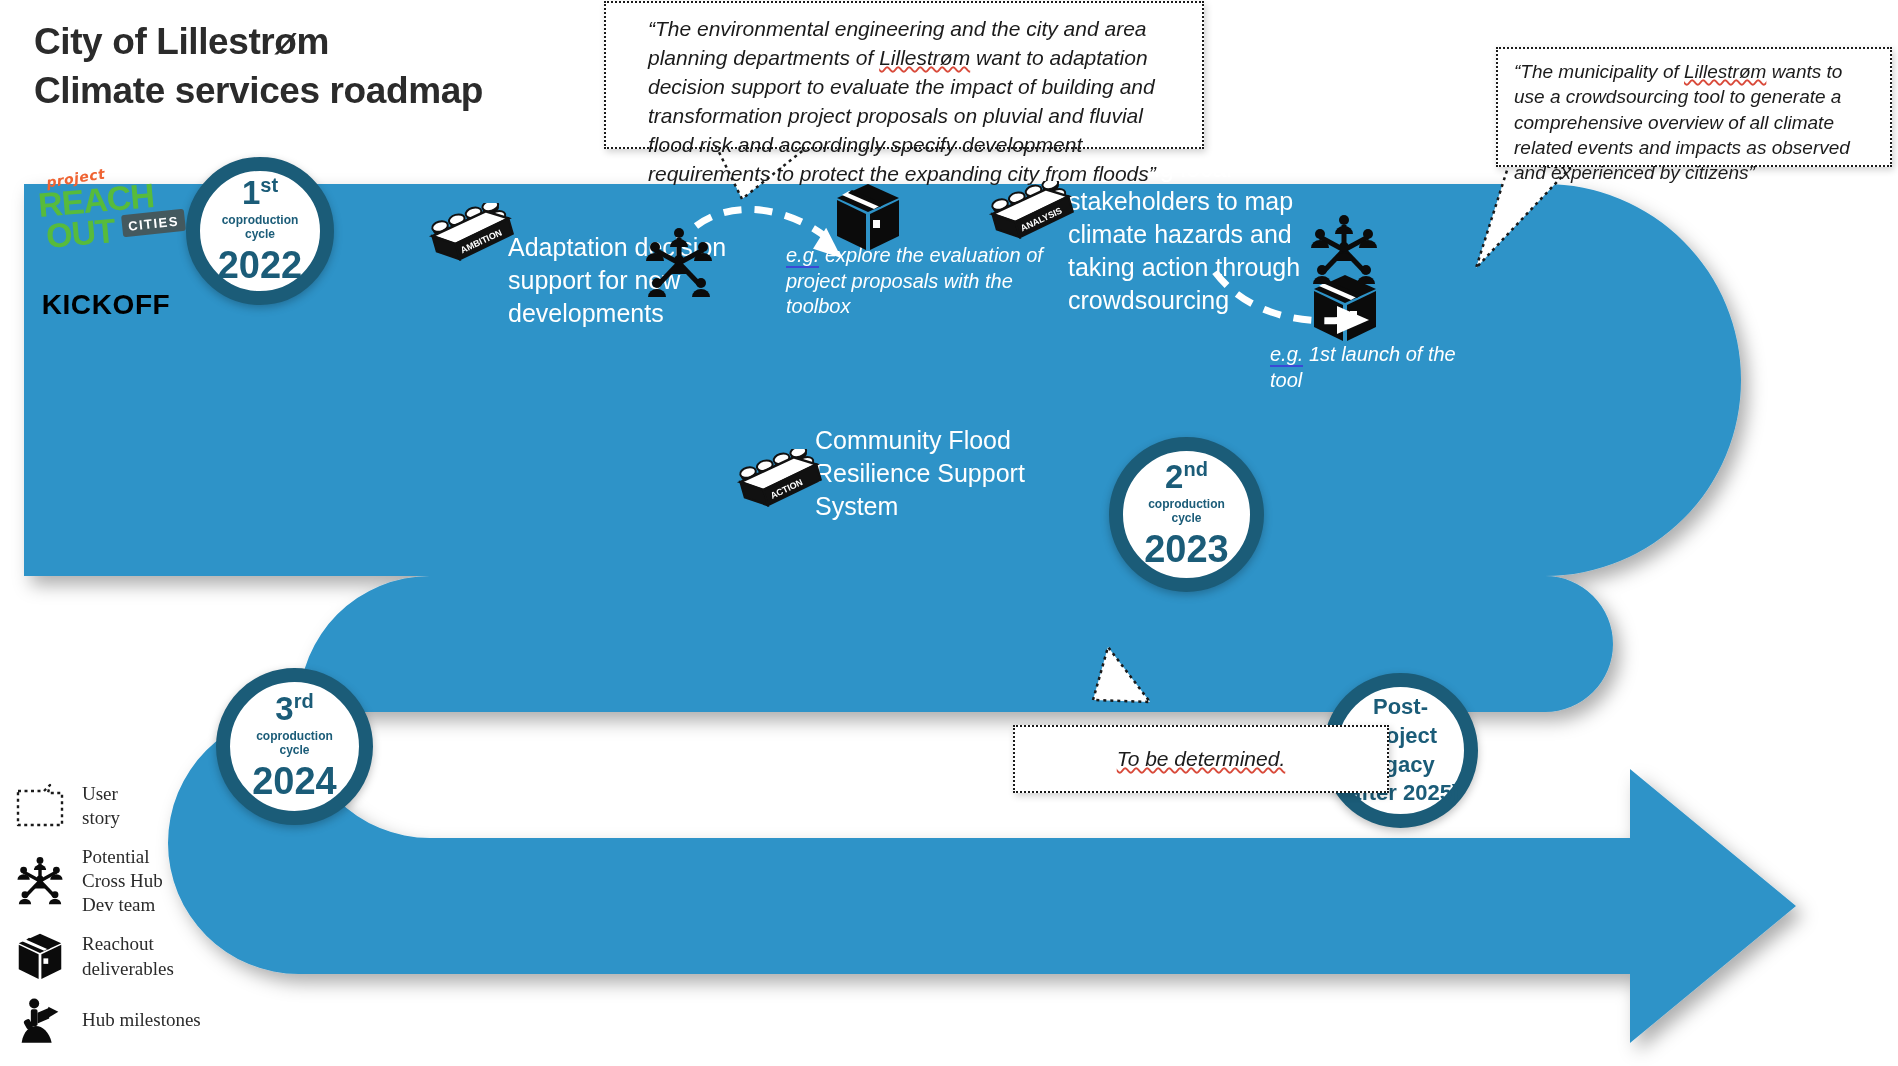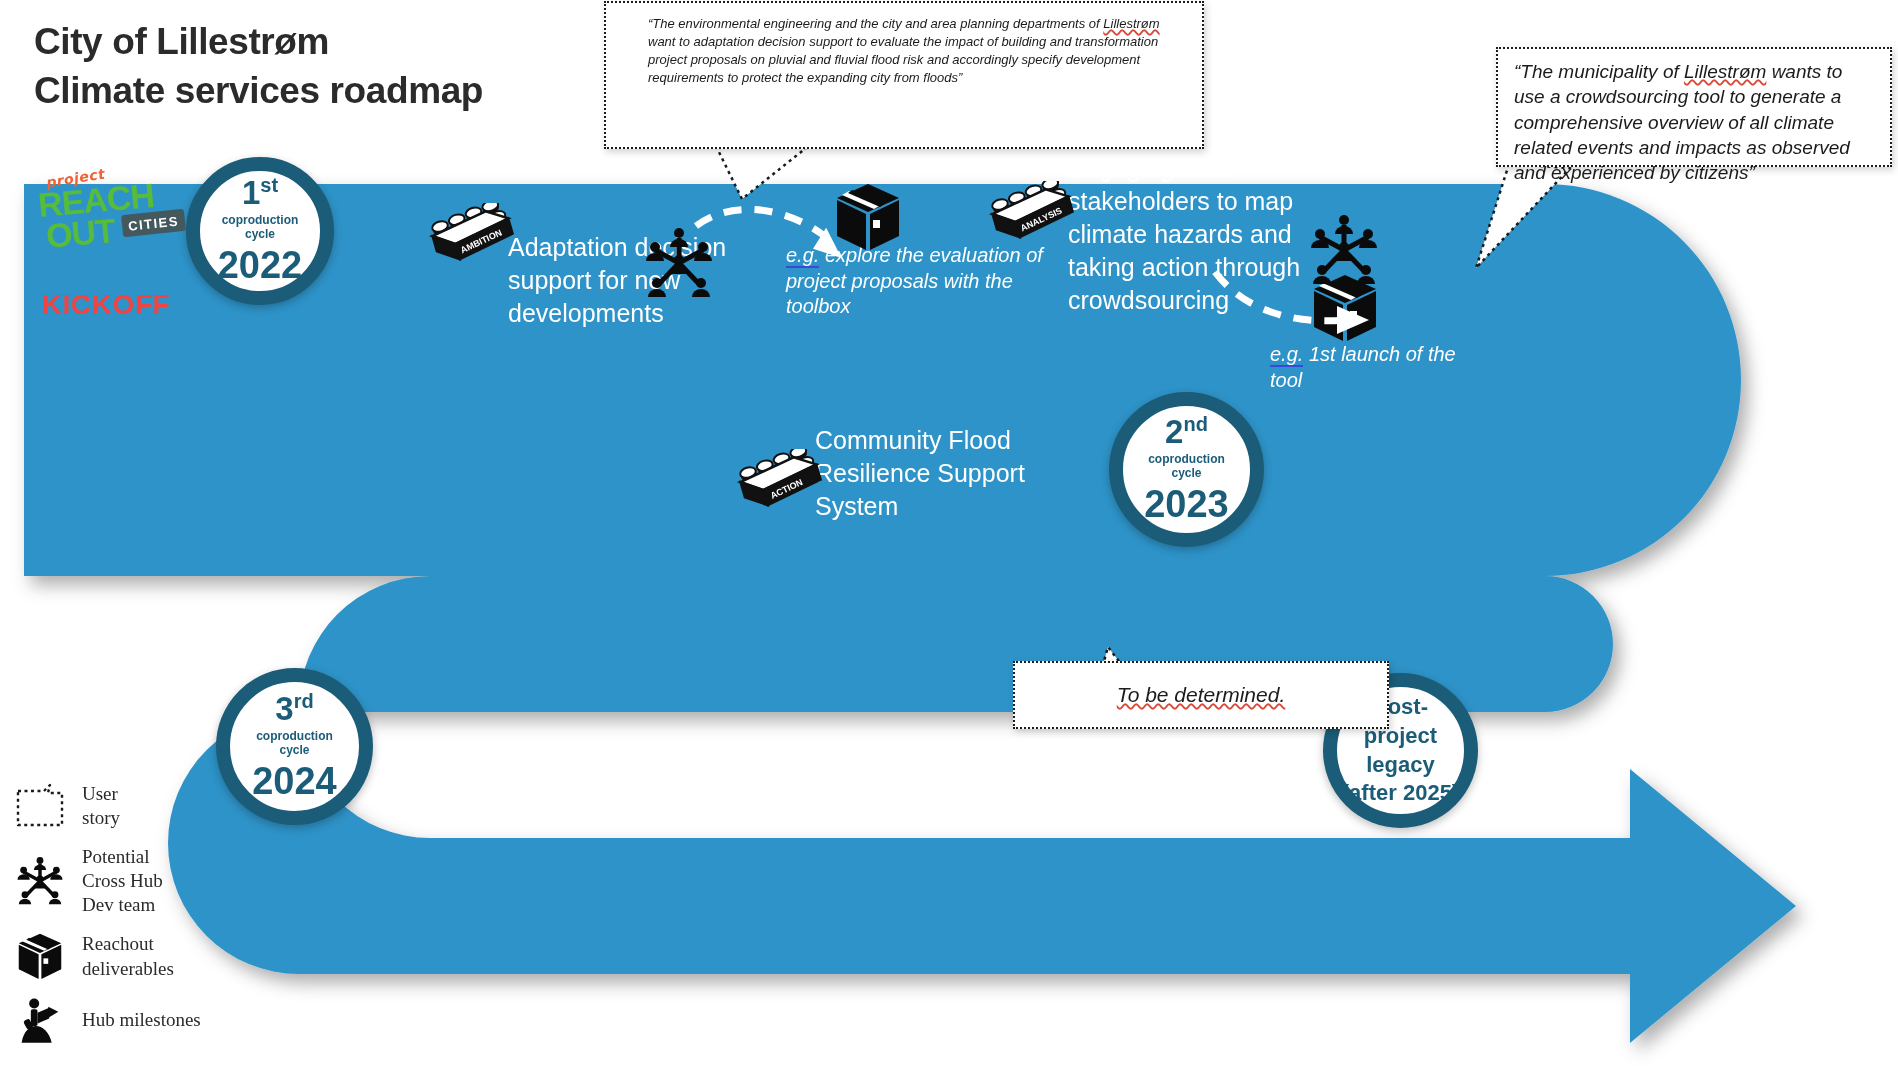--- a/index.html
+++ b/index.html
@@ -65,21 +65,21 @@
     font-size: 38px;
     line-height: 1.12;
     margin-top: 2px;
   }
   .circle.legacy .ll {
     font-size: 22px;
     line-height: 1.3;
   }
 
   #circle-1 { left: 186px; top: 157px;  width: 148px; height: 148px; border: 14px solid #1b5c78; }
-  #circle-2 { left: 1109px; top: 392px; width: 155px; height: 155px; border: 14px solid #1b5c78; text-align: center; }
+  #circle-2 { left: 1109px; top: 437px; width: 155px; height: 155px; border: 14px solid #1b5c78; text-align: center; }
   #circle-3 { left: 216px; top: 668px;  width: 157px; height: 157px; border: 14px solid #1b5c78; }
   #circle-4 { left: 1323px; top: 673px; width: 155px; height: 155px; border: 14px solid #1b5c78; }
 
   
   #logo-block {
     position: absolute;
     left: 36px; top: 168px;
     width: 140px; height: 120px;
     z-index: 26;
   }
@@ -116,21 +116,21 @@
     letter-spacing: 1.5px;
     padding: 4px 6px 3px 6px;
     border-radius: 3px;
     transform: rotate(-6deg);
   }
   #kickoff {
     position: absolute;
     left: 36px; top: 289px;
     width: 140px;
     text-align: center;
-    color: #ef4444;
+    color: #000000;
     font-size: 28px;
     font-weight: bold;
     letter-spacing: 0.6px;
     z-index: 26;
   }
 
   
   .band-label {
     position: absolute;
     color: #ffffff;
@@ -163,32 +163,32 @@
     border: 2.5px dotted #1a1a1a;
     font-style: italic;
     color: #1b1b1b;
     z-index: 30;
     box-shadow: 2px 3px 7px rgba(0,0,0,0.18);
   }
   #callout-1 {
     left: 604px; top: 1px;
     width: 600px; height: 148px;
     padding: 12px 16px 10px 42px;
-    font-size: 13px;
+    font-size: 21px;
     line-height: 1.38;
   }
   #callout-2 {
     left: 1496px; top: 47px;
     width: 396px; height: 120px;
     padding: 10px 12px 8px 16px;
     font-size: 19px;
     line-height: 1.33;
   }
   #callout-3 {
-    left: 1013px; top: 661px;
+    left: 1013px; top: 725px;
     width: 376px; height: 68px;
     padding: 18px 16px;
     font-size: 21px;
     line-height: 1.3;
     text-align: center;
   }
   .squiggle-red {
     text-decoration: underline;
     text-decoration-color: #d94a3a;
     text-decoration-style: wavy;

